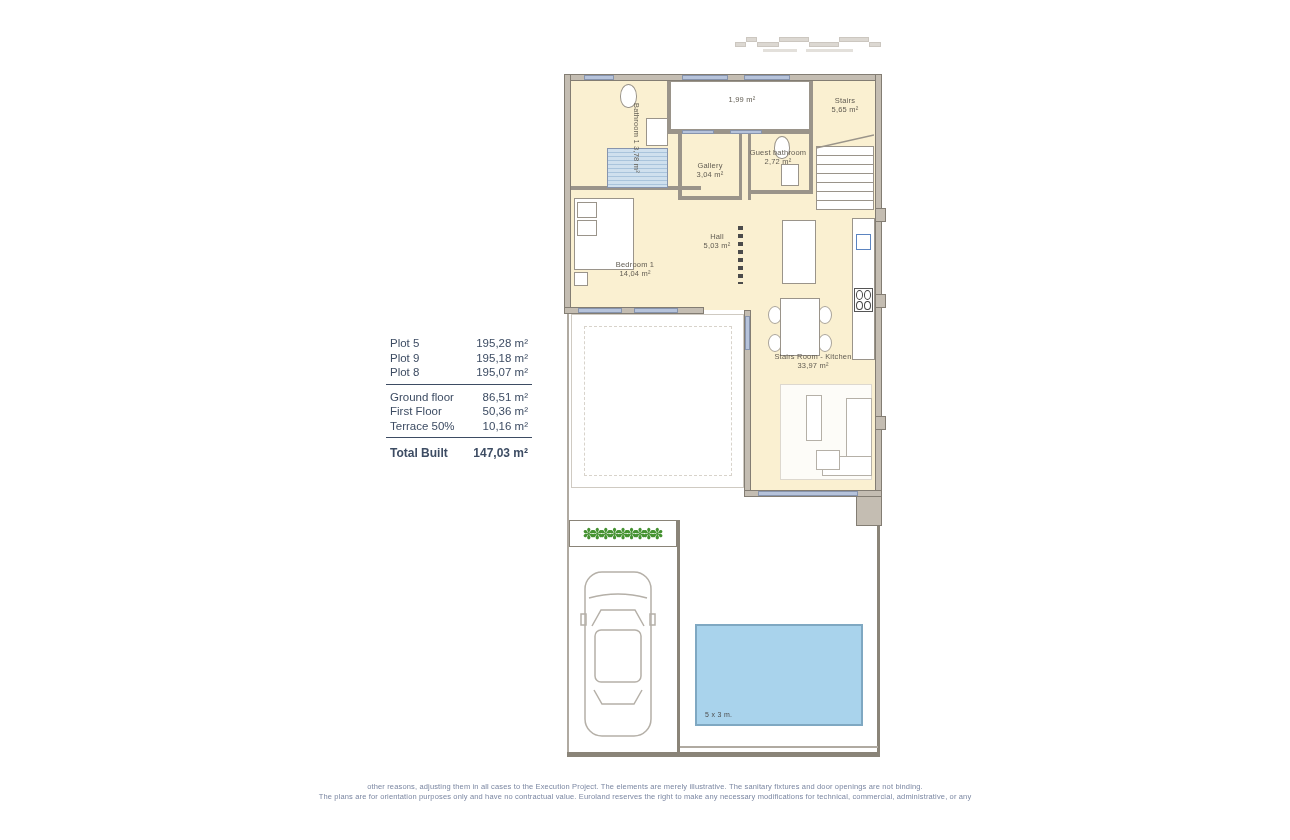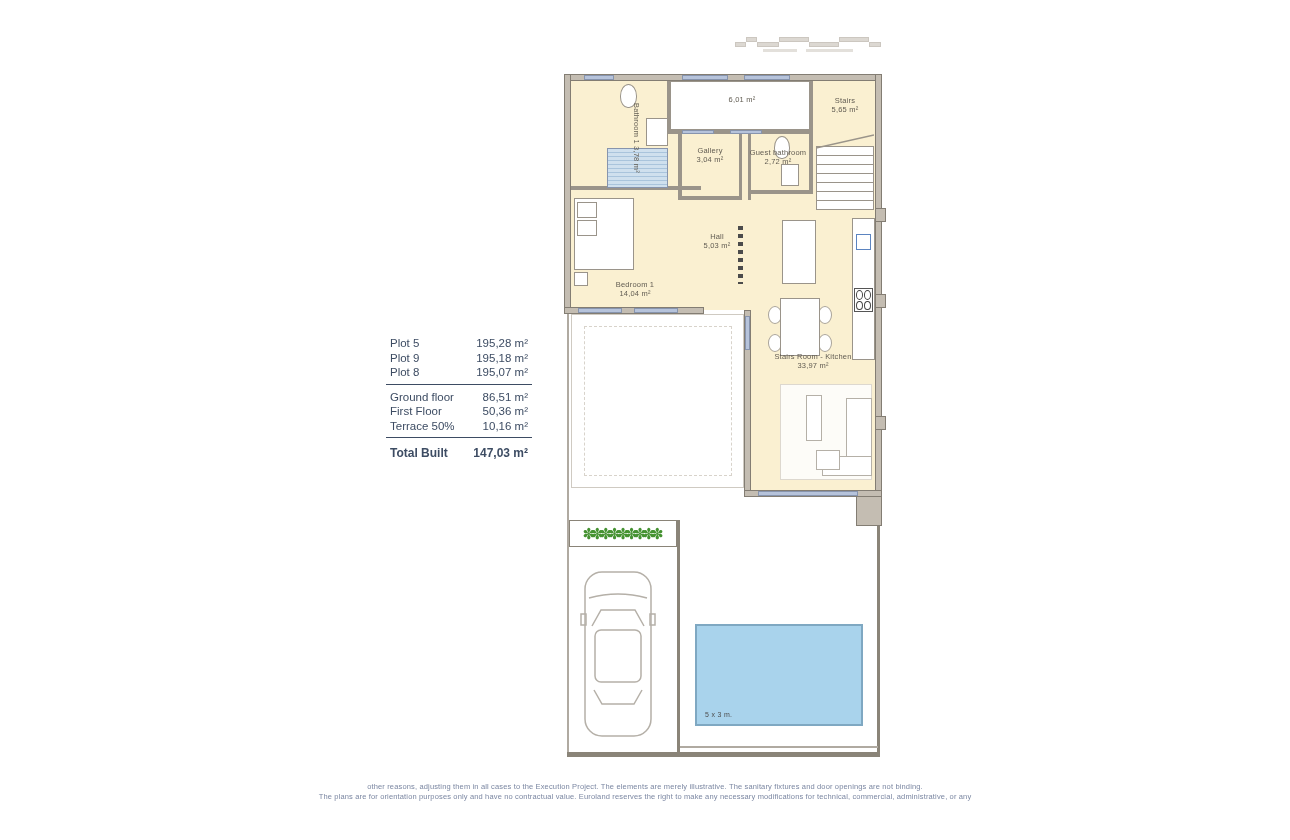--- a/index.html
+++ b/index.html
@@ -225,39 +225,39 @@
 
     <div class="pool" style="left:135px;top:556px;width:168px;height:102px">
       <span class="plabel">5 x 3 m.</span>
     </div>
 
     <div class="rlabel vlabel" style="left:72px;top:28px;height:84px">
       <span>Bathroom 1</span>
       <span>3,78 m²</span>
     </div>
     <div class="rlabel" style="left:142px;top:27px;width:80px">
-      <span>6,01 m²</span>
+      <span>1,99 m²</span>
     </div>
     <div class="rlabel" style="left:248px;top:28px;width:74px">
       <span>Stairs</span>
       <span>5,65 m²</span>
     </div>
-    <div class="rlabel" style="left:119px;top:78px;width:62px">
+    <div class="rlabel" style="left:119px;top:93px;width:62px">
       <span>Gallery</span>
       <span>3,04 m²</span>
     </div>
     <div class="rlabel" style="left:186px;top:80px;width:64px">
       <span>Guest bathroom</span>
       <span>2,72 m²</span>
     </div>
     <div class="rlabel" style="left:132px;top:164px;width:50px">
       <span>Hall</span>
       <span>5,03 m²</span>
     </div>
-    <div class="rlabel" style="left:30px;top:212px;width:90px">
+    <div class="rlabel" style="left:30px;top:192px;width:90px">
       <span>Bedroom 1</span>
       <span>14,04 m²</span>
     </div>
     <div class="rlabel" style="left:196px;top:284px;width:114px">
       <span>Stairs Room - Kitchen</span>
       <span>33,97 m²</span>
     </div>
   </div>
 
   <div class="disclaimer">

